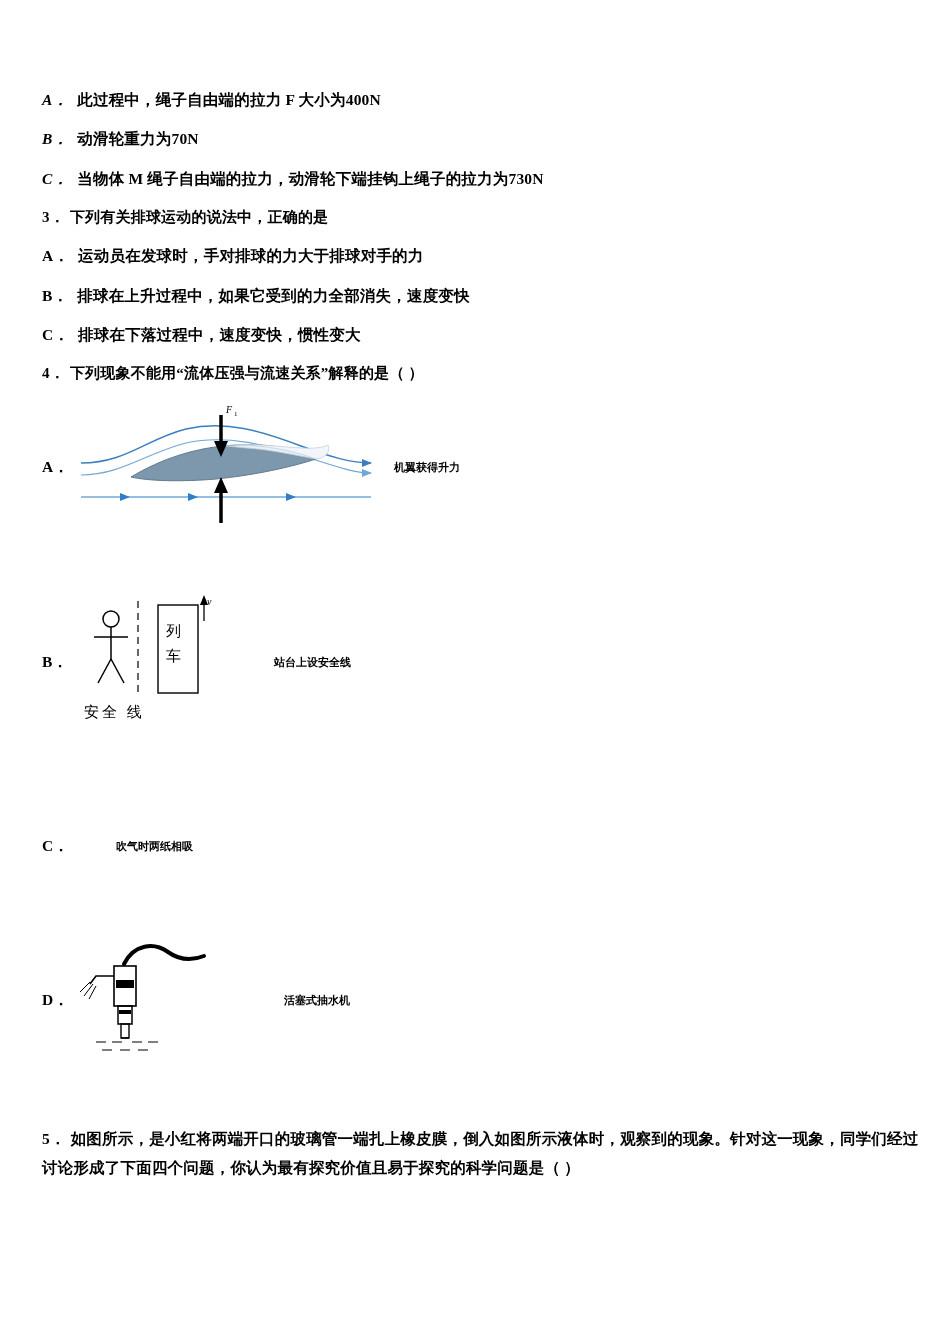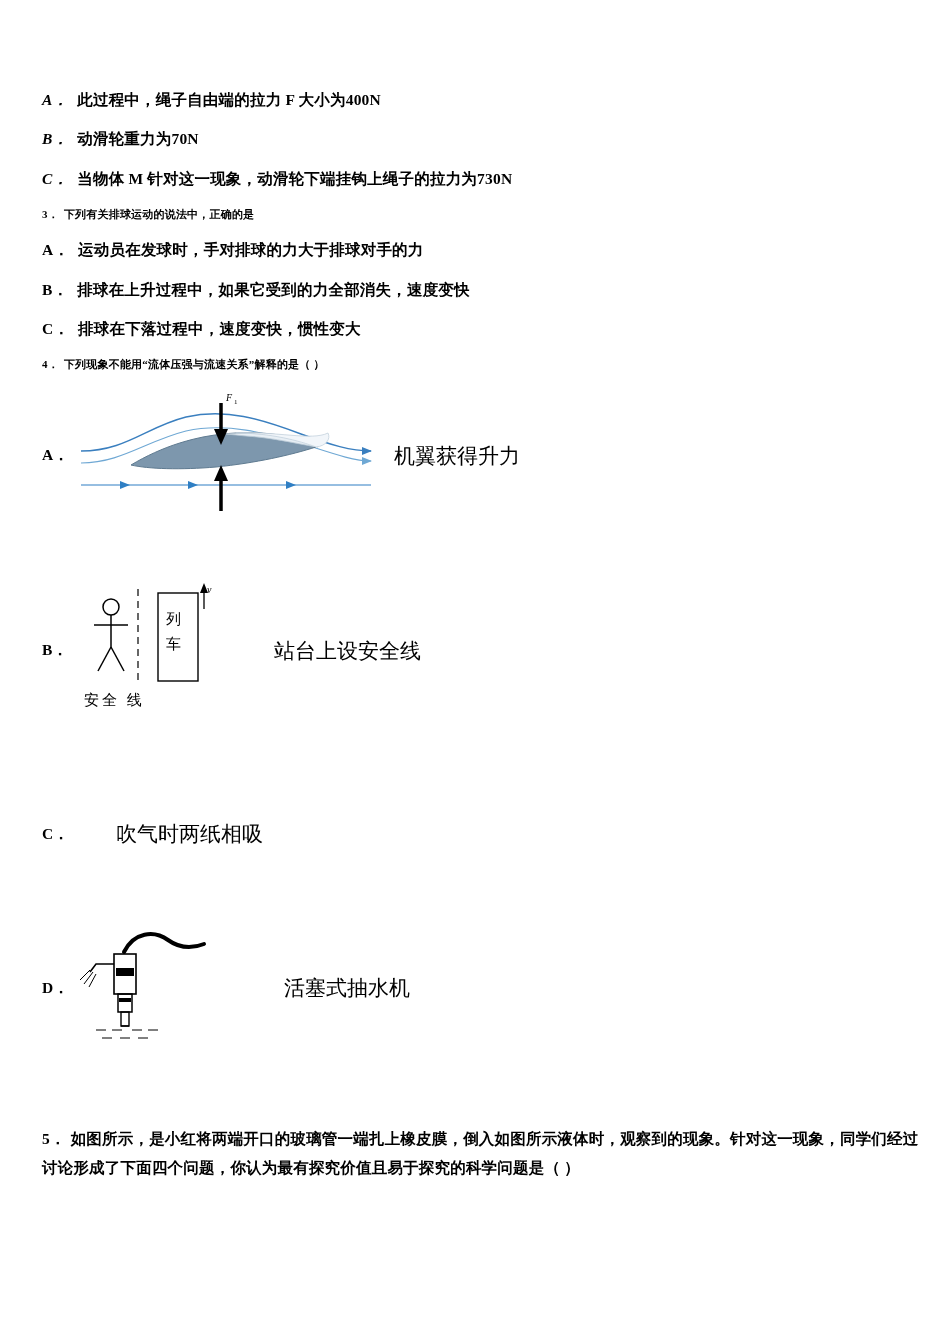--- a/index.html
+++ b/index.html
@@ -21,21 +21,21 @@
     padding: 0;
     box-sizing: border-box;
   }
   .content {
     position: absolute;
     left: 42px;
     top: 88px;
     width: 866px;
   }
   .q-line {
-    font-size: 11px;
+    font-size: 15px;
     line-height: 1.5;
     margin-bottom: 16px;
     font-weight: bold;
     letter-spacing: 0.2px;
   }
   .opt-line {
     font-size: 15.5px;
     line-height: 1.5;
     margin-bottom: 16px;
     font-weight: bold;
@@ -66,22 +66,22 @@
     flex: 0 0 34px;
     font-size: 15.5px;
     font-weight: bold;
     font-family: "Liberation Serif", serif;
   }
   .fig-box {
     position: relative;
     flex: 0 0 auto;
   }
   .fig-caption {
-    font-size: 21px;
-    font-weight: normal;
+    font-size: 11px;
+    font-weight: bold;
     margin-left: 18px;
     font-family: "Liberation Serif", serif;
   }
 
   .bottom-para {
     position: absolute;
     left: 42px;
     top: 1125px;
     width: 880px;
     font-size: 15.5px;
@@ -99,21 +99,21 @@
 
     <div class="opt-line">
       <span class="opt-letter">A．</span><span>此过程中，绳子自由端的拉力 F 大小为400N</span>
     </div>
 
     <div class="opt-line">
       <span class="opt-letter">B．</span><span>动滑轮重力为70N</span>
     </div>
 
     <div class="opt-line">
-      <span class="opt-letter">C．</span><span>当物体 M 针对这一现象，动滑轮下端挂钩上绳子的拉力为730N</span>
+      <span class="opt-letter">C．</span><span>当物体 M 绳子自由端的拉力，动滑轮下端挂钩上绳子的拉力为730N</span>
     </div>
 
 
     <div class="q-line">
       <span class="q-num">3．</span><span>下列有关排球运动的说法中，正确的是</span>
     </div>
 
     <div class="opt-line">
       <span class="opt-letter-up">A．</span><span>运动员在发球时，手对排球的力大于排球对手的力</span>
     </div>

